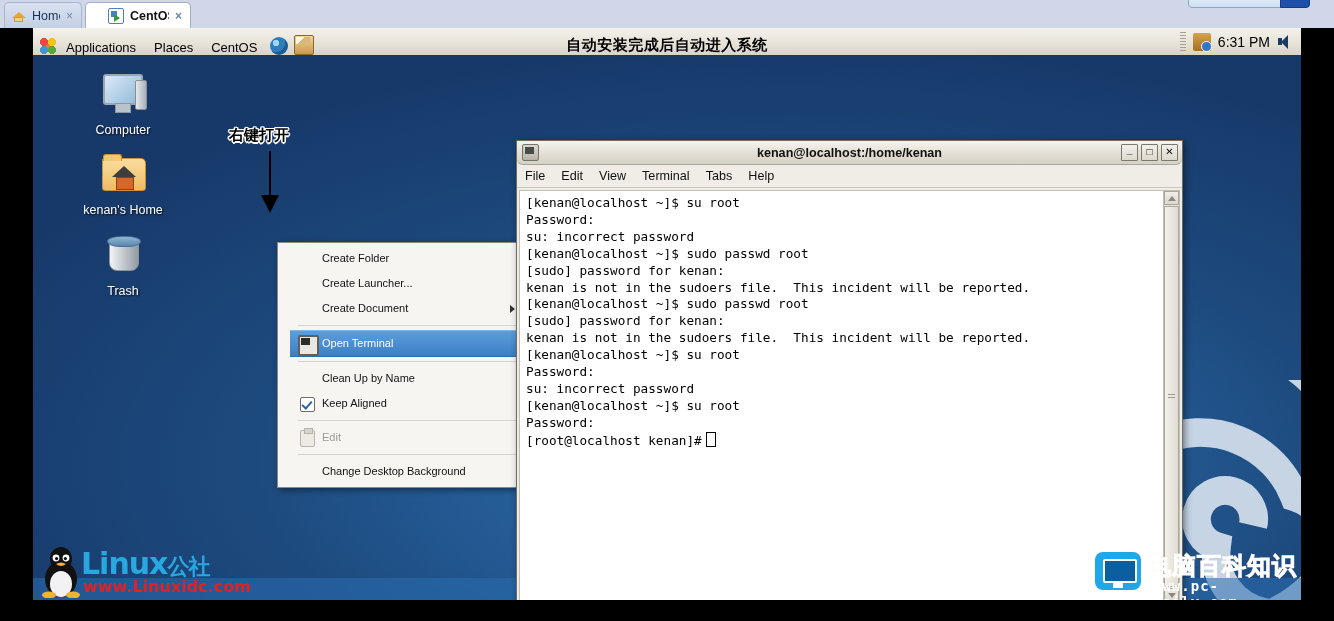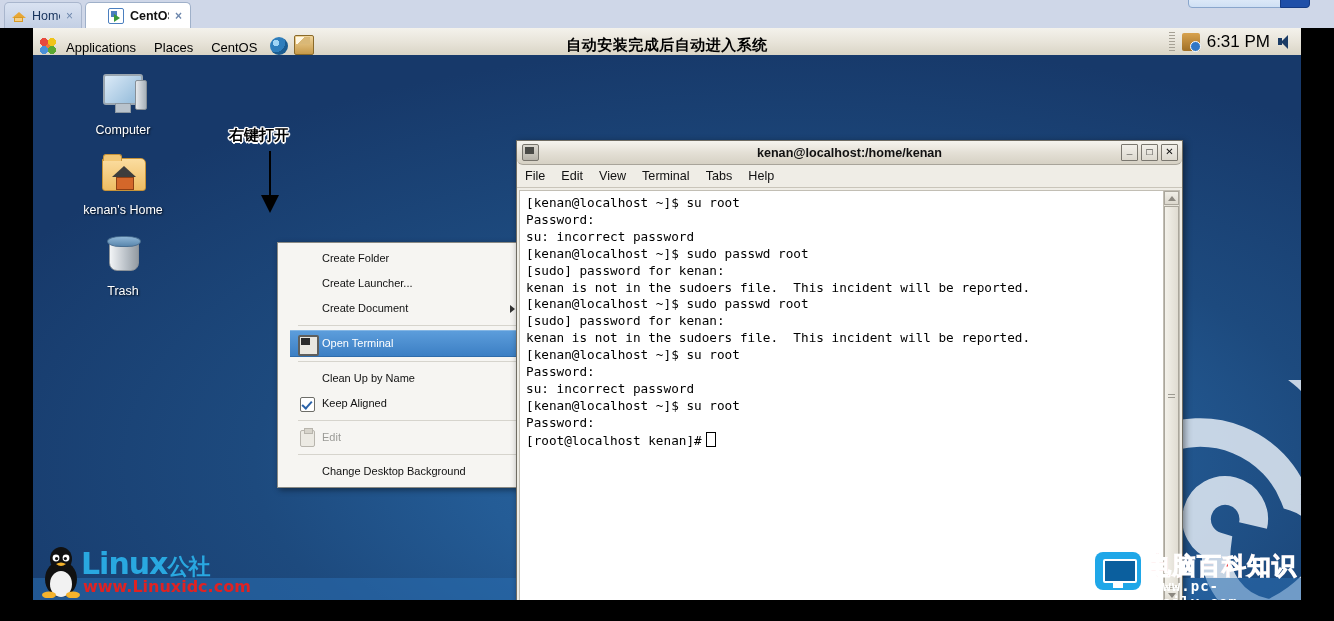--- a/index.html
+++ b/index.html
@@ -82,21 +82,21 @@
     font-size:13px;color:#000;
   }
   .panel-menu{padding:0 9px;white-space:nowrap;}
   #panel-title{
     position:absolute;left:0;right:0;text-align:center;
     font-weight:bold;font-size:15px;letter-spacing:.5px;
     font-family:"DejaVu Sans","Liberation Sans",sans-serif;
   }
   #panel-right{
     position:absolute;right:6px;top:0;height:27px;
-    display:flex;align-items:center;gap:7px;font-size:17px;
+    display:flex;align-items:center;gap:7px;font-size:14px;
   }
   .app-ico{width:18px;height:18px;position:relative;flex:0 0 18px;}
   .ico-gnomefoot{
     background:
       radial-gradient(circle at 5px 5px,#e84a3f 0 4px,transparent 4px),
       radial-gradient(circle at 13px 5px,#f0c419 0 4px,transparent 4px),
       radial-gradient(circle at 5px 13px,#4a90d9 0 4px,transparent 4px),
       radial-gradient(circle at 13px 13px,#5aa832 0 4px,transparent 4px),
       radial-gradient(circle at 9px 9px,#f07a3a 0 3px,transparent 3px);
   }

